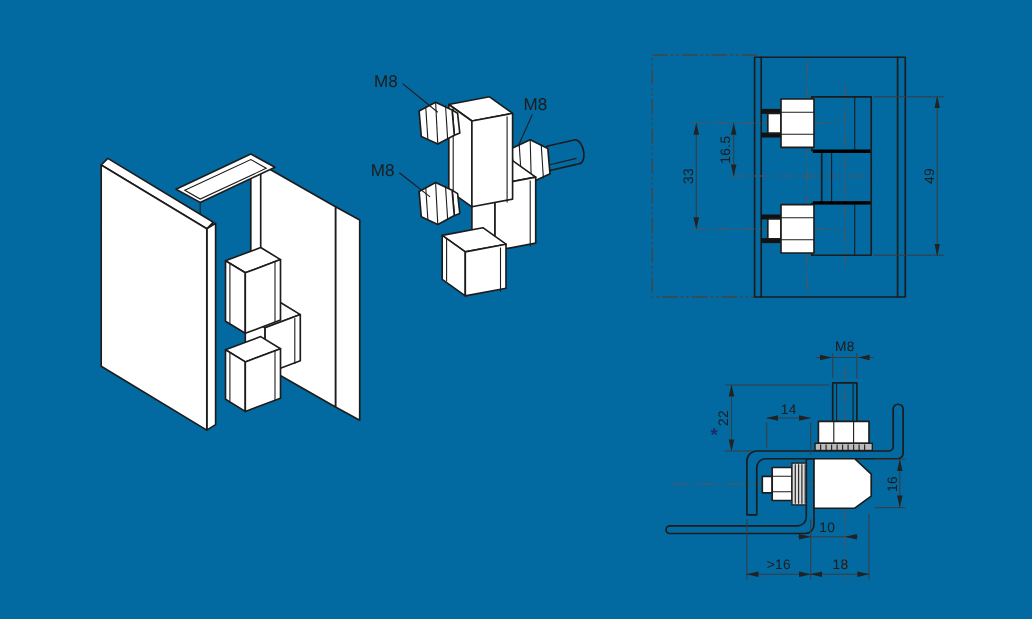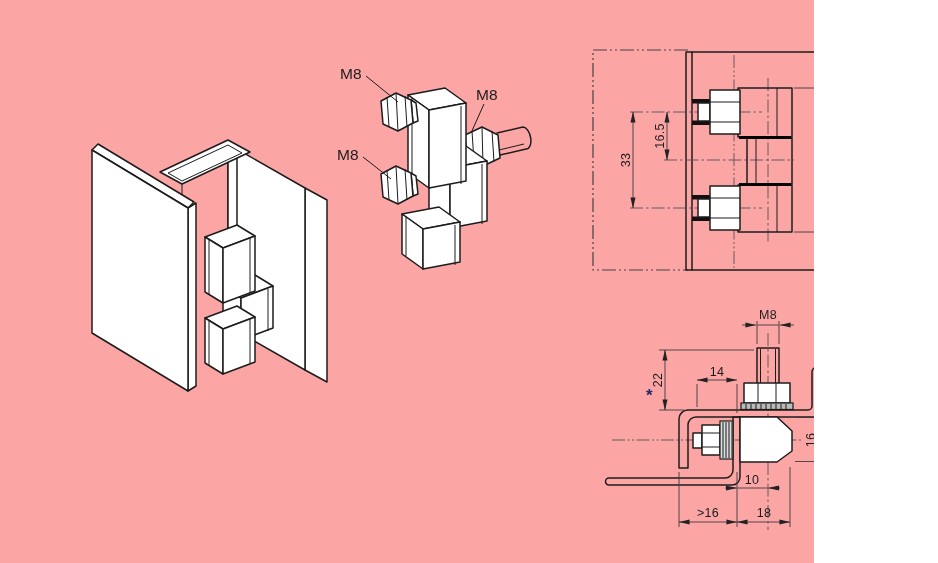--- a/index.html
+++ b/index.html
@@ -1,16 +1,16 @@
 <!DOCTYPE html>
 <html><head>
 <meta charset="utf-8">
 <style>
   html,body{margin:0;padding:0;background:#fff;}
-  .canvas{position:relative;width:814px;height:563px;background:#fca5a5;overflow:hidden;}
+  .canvas{position:relative;width:938px;height:563px;background:#0369a1;overflow:hidden;}
   svg{display:block;}
   text{font-family:"Liberation Sans", sans-serif;fill:#1c1c1c;}
   .dimtxt{font-size:12.5px;letter-spacing:.3px;}
   .lbltxt{font-size:15.5px;}
   .obj{stroke:#1c1c1c;stroke-width:1.5;fill:none;stroke-linejoin:round;stroke-linecap:round;}
   .objf{stroke:#1c1c1c;stroke-width:1.5;fill:#fff;stroke-linejoin:round;}
   .thin{stroke:#1c1c1c;stroke-width:1;fill:none;}
   .thick{stroke:#000;stroke-width:3;fill:none;}
   .dim{stroke:#3c3c3c;stroke-width:.9;fill:none;}
   .cl{stroke:#555;stroke-width:.9;fill:none;stroke-dasharray:13 3 2.5 3;}

